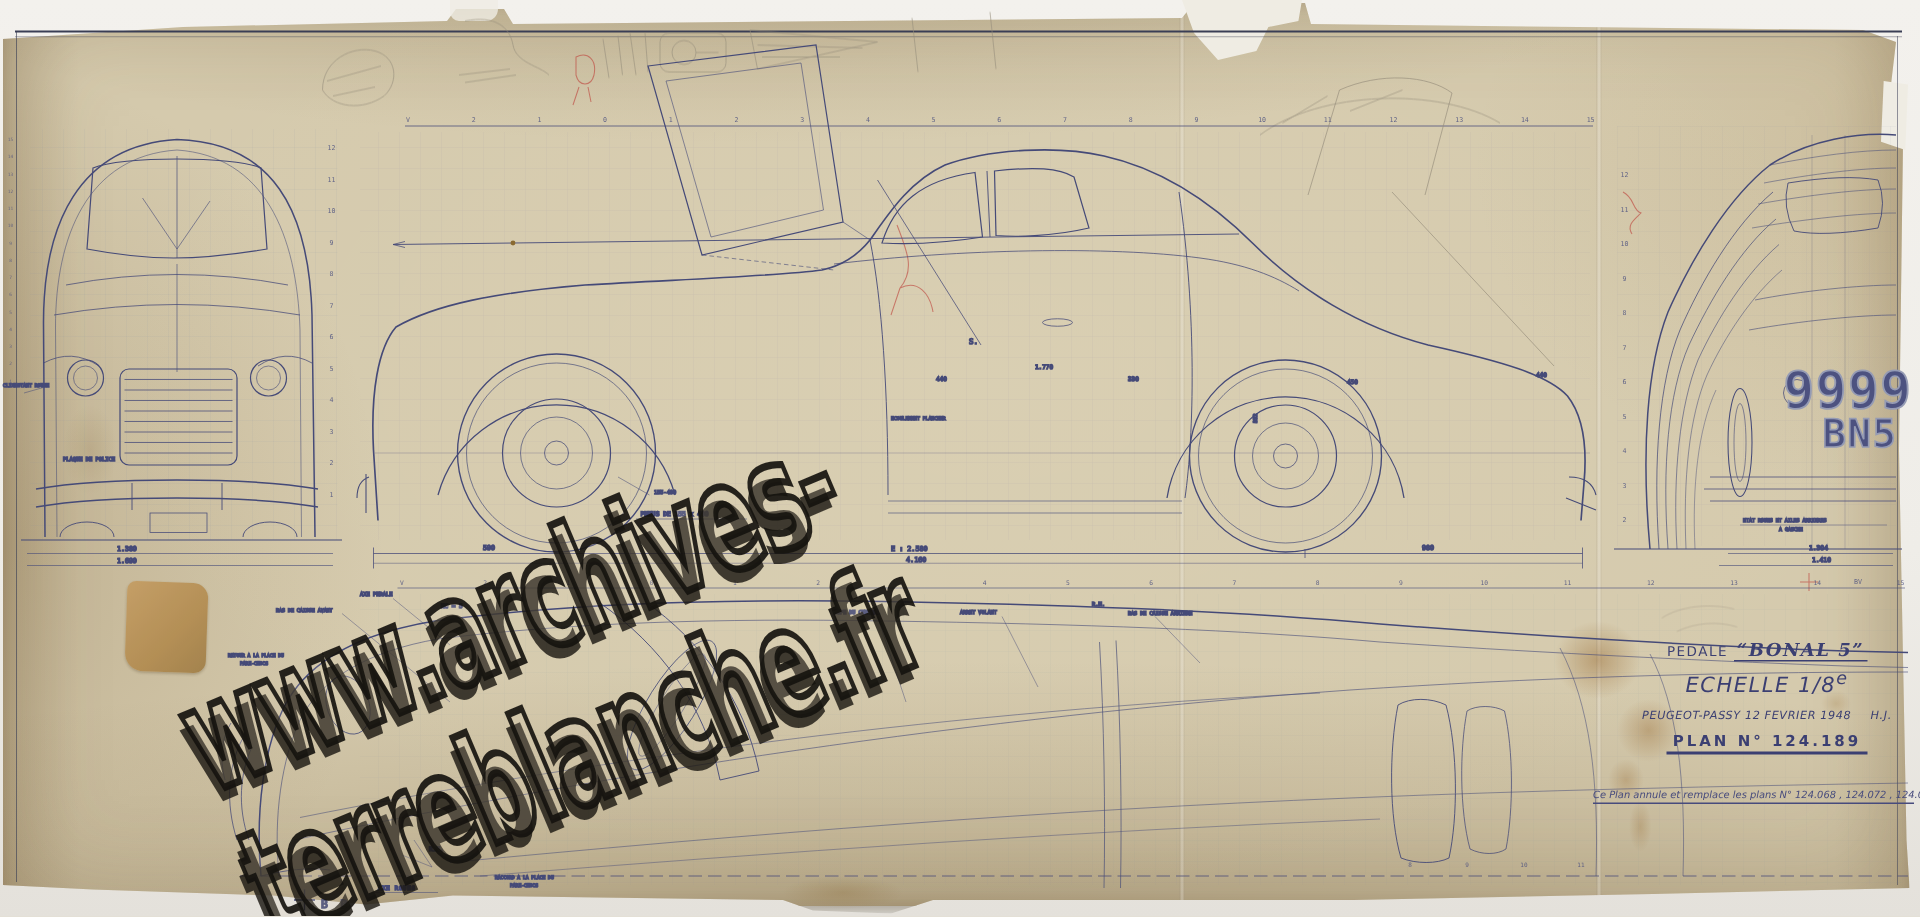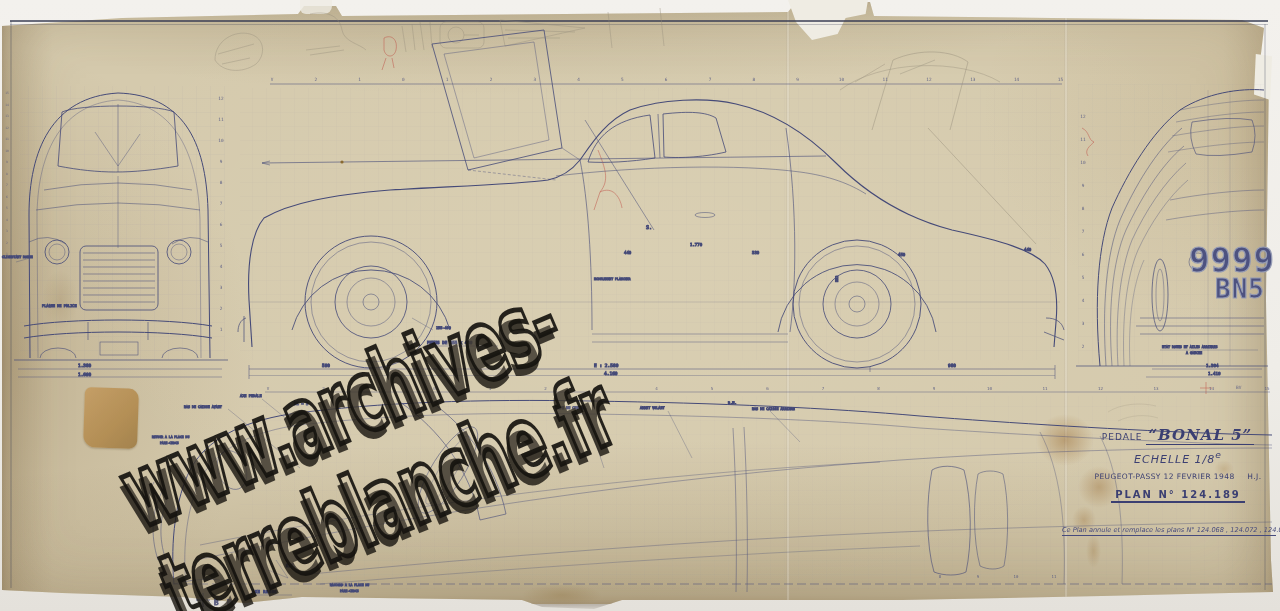--- a/index.html
+++ b/index.html
@@ -28,24 +28,24 @@
   .stain{position:absolute;border-radius:50%;pointer-events:none;}
   .tape{position:absolute;left:82px;top:388px;width:54px;height:60px;background:
         linear-gradient(135deg,#c49a5e,#b08749 60%,#9c783f);opacity:.85;
         border-radius:6px 10px 8px 12px;transform:rotate(2deg);
         box-shadow:0 1px 2px rgba(60,40,10,.3);}
   .tear{position:absolute;background:#efece3;}
   svg{position:absolute;left:0;top:0;}
   svg text{font-family:"DejaVu Sans Mono","Liberation Mono",monospace;fill:#4d5280;}
   .titleblock{position:absolute;left:1078px;top:426px;width:200px;color:#3b3f72;text-align:center;}
   .tb-row1{font-size:9px;letter-spacing:1px;}
-  .tb-model{font-family:"DejaVu Serif",serif;font-style:italic;font-weight:bold;font-size:15px;
+  .tb-model{font-family:"DejaVu Serif",serif;font-style:italic;font-weight:bold;font-size:12px;
             border-bottom:1.5px solid #3b3f72;padding:0 2px;}
-  .tb-row2{font-size:11px;margin-top:5px;letter-spacing:1px;font-style:italic;}
-  .tb-row3{font-size:7.5px;margin-top:6px;letter-spacing:.4px;white-space:nowrap;}
+  .tb-row2{font-size:14px;margin-top:5px;letter-spacing:1px;font-style:italic;}
+  .tb-row3{font-size:7.5px;margin-top:6px;letter-spacing:.4px;white-space:nowrap;font-style:italic;}
   .tb-initials{margin-left:10px;}
   .tb-plan{display:inline-block;font-size:10px;font-weight:bold;letter-spacing:2px;margin-top:8px;
            border-bottom:2px solid #3b3f72;padding:0 4px 1px;}
   .tb-note{position:absolute;left:1062px;top:526px;width:214px;color:#474b7d;
            font-size:6.6px;font-style:italic;border-bottom:1px solid #474b7d;
            padding-bottom:1px;white-space:nowrap;}
   .watermark{position:absolute;left:150px;top:440px;height:112px;
              transform-origin:0 100%;transform:rotate(-23deg);pointer-events:none;}
   .watermark span{display:inline-block;transform-origin:0 100%;transform:scaleX(.58);
       font-family:"DejaVu Sans",sans-serif;font-weight:bold;font-size:100px;line-height:1.05;

